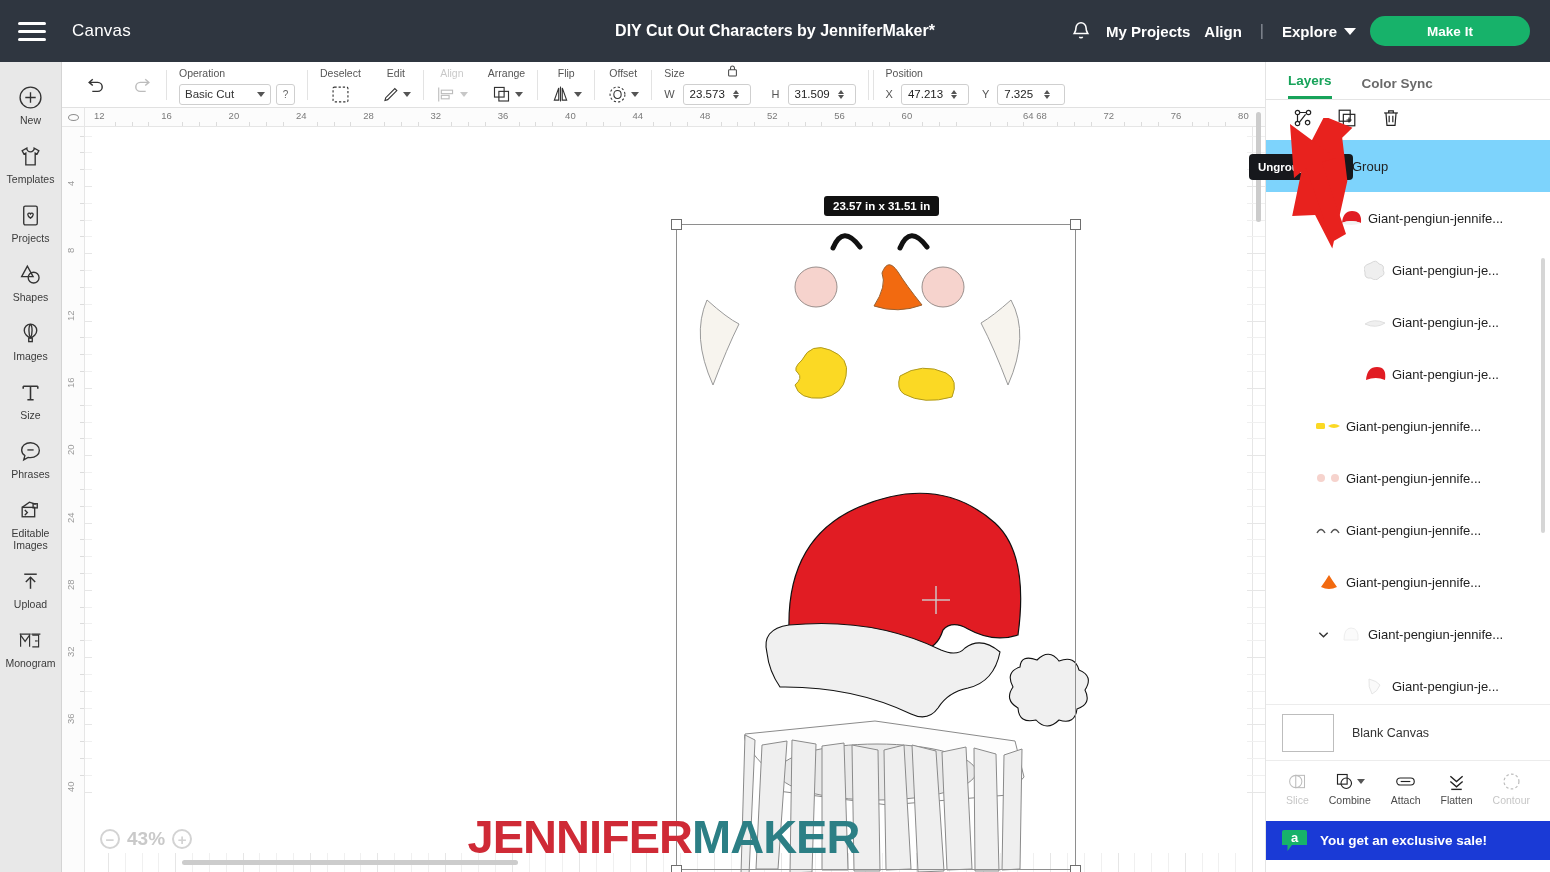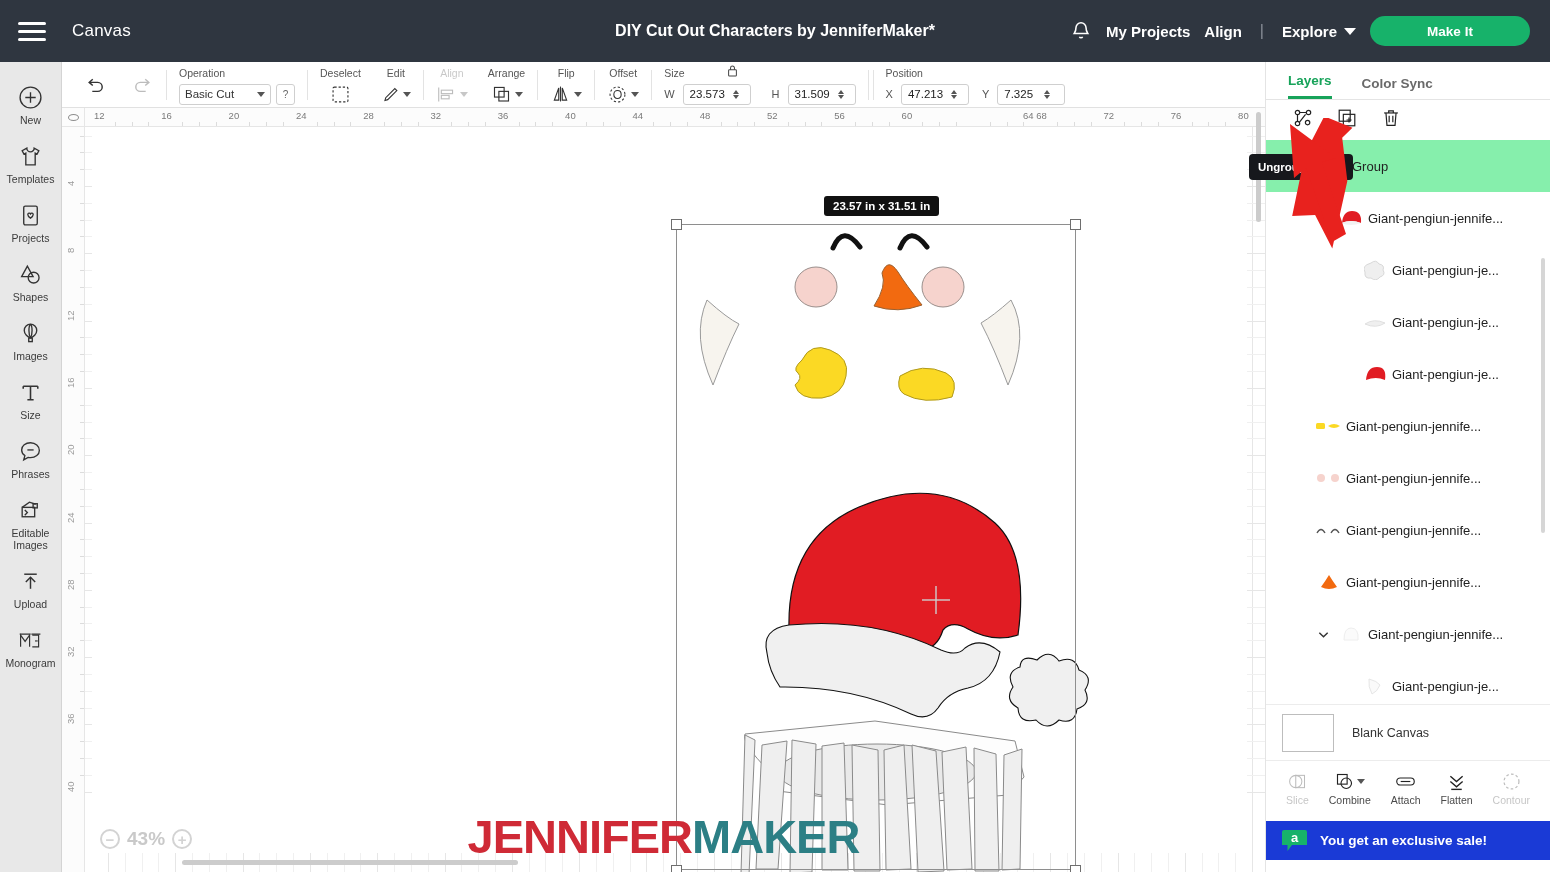--- a/index.html
+++ b/index.html
@@ -133,21 +133,21 @@
   .rpanel { position:absolute; left:1265px; top:62px; width:285px; height:810px;
             background:#fff; border-left:1px solid #e4e4e4; }
   .rtabs { height:38px; display:flex; align-items:flex-end; padding-left:22px; gap:30px;
            border-bottom:1px solid #e4e4e4;}
   .rtab { font-size:13.5px; color:#6a6a6a; padding-bottom:8px; cursor:pointer; font-weight:600;}
   .rtab.active { color:#17a35a; border-bottom:3px solid #17a35a; }
   .racts { height:40px; display:flex; align-items:center; gap:22px; padding-left:26px;}
   .racts .ab { cursor:pointer; }
   .layerlist { position:absolute; left:0; top:78px; right:0; bottom:157px; overflow:hidden; }
   .lrow { display:flex; align-items:center; height:52px; padding-right:14px; font-size:13px; color:#222;}
-  .lrow.sel { background:#86efac; }
+  .lrow.sel { background:#7dd3fc; }
   .lcaret { width:22px; display:flex; align-items:center; justify-content:center; cursor:pointer;}
   .lthumb { width:34px; display:flex; align-items:center; justify-content:center;}
   .lname { flex:1; white-space:nowrap; overflow:hidden; }
   .ltrack { position:absolute; right:5px; top:196px; width:4px; height:275px; background:#d6d6d6; border-radius:3px;}
 
   .blankrow { position:absolute; left:0; right:0; bottom:112px; height:56px;
               display:flex; align-items:center; padding-left:16px; gap:18px; border-top:1px solid #ececec;}
   .blankswatch { width:52px; height:38px; border:1px solid #bdbdbd; background:#fff;}
   .blanktext { font-size:12.5px; color:#333; }
 

